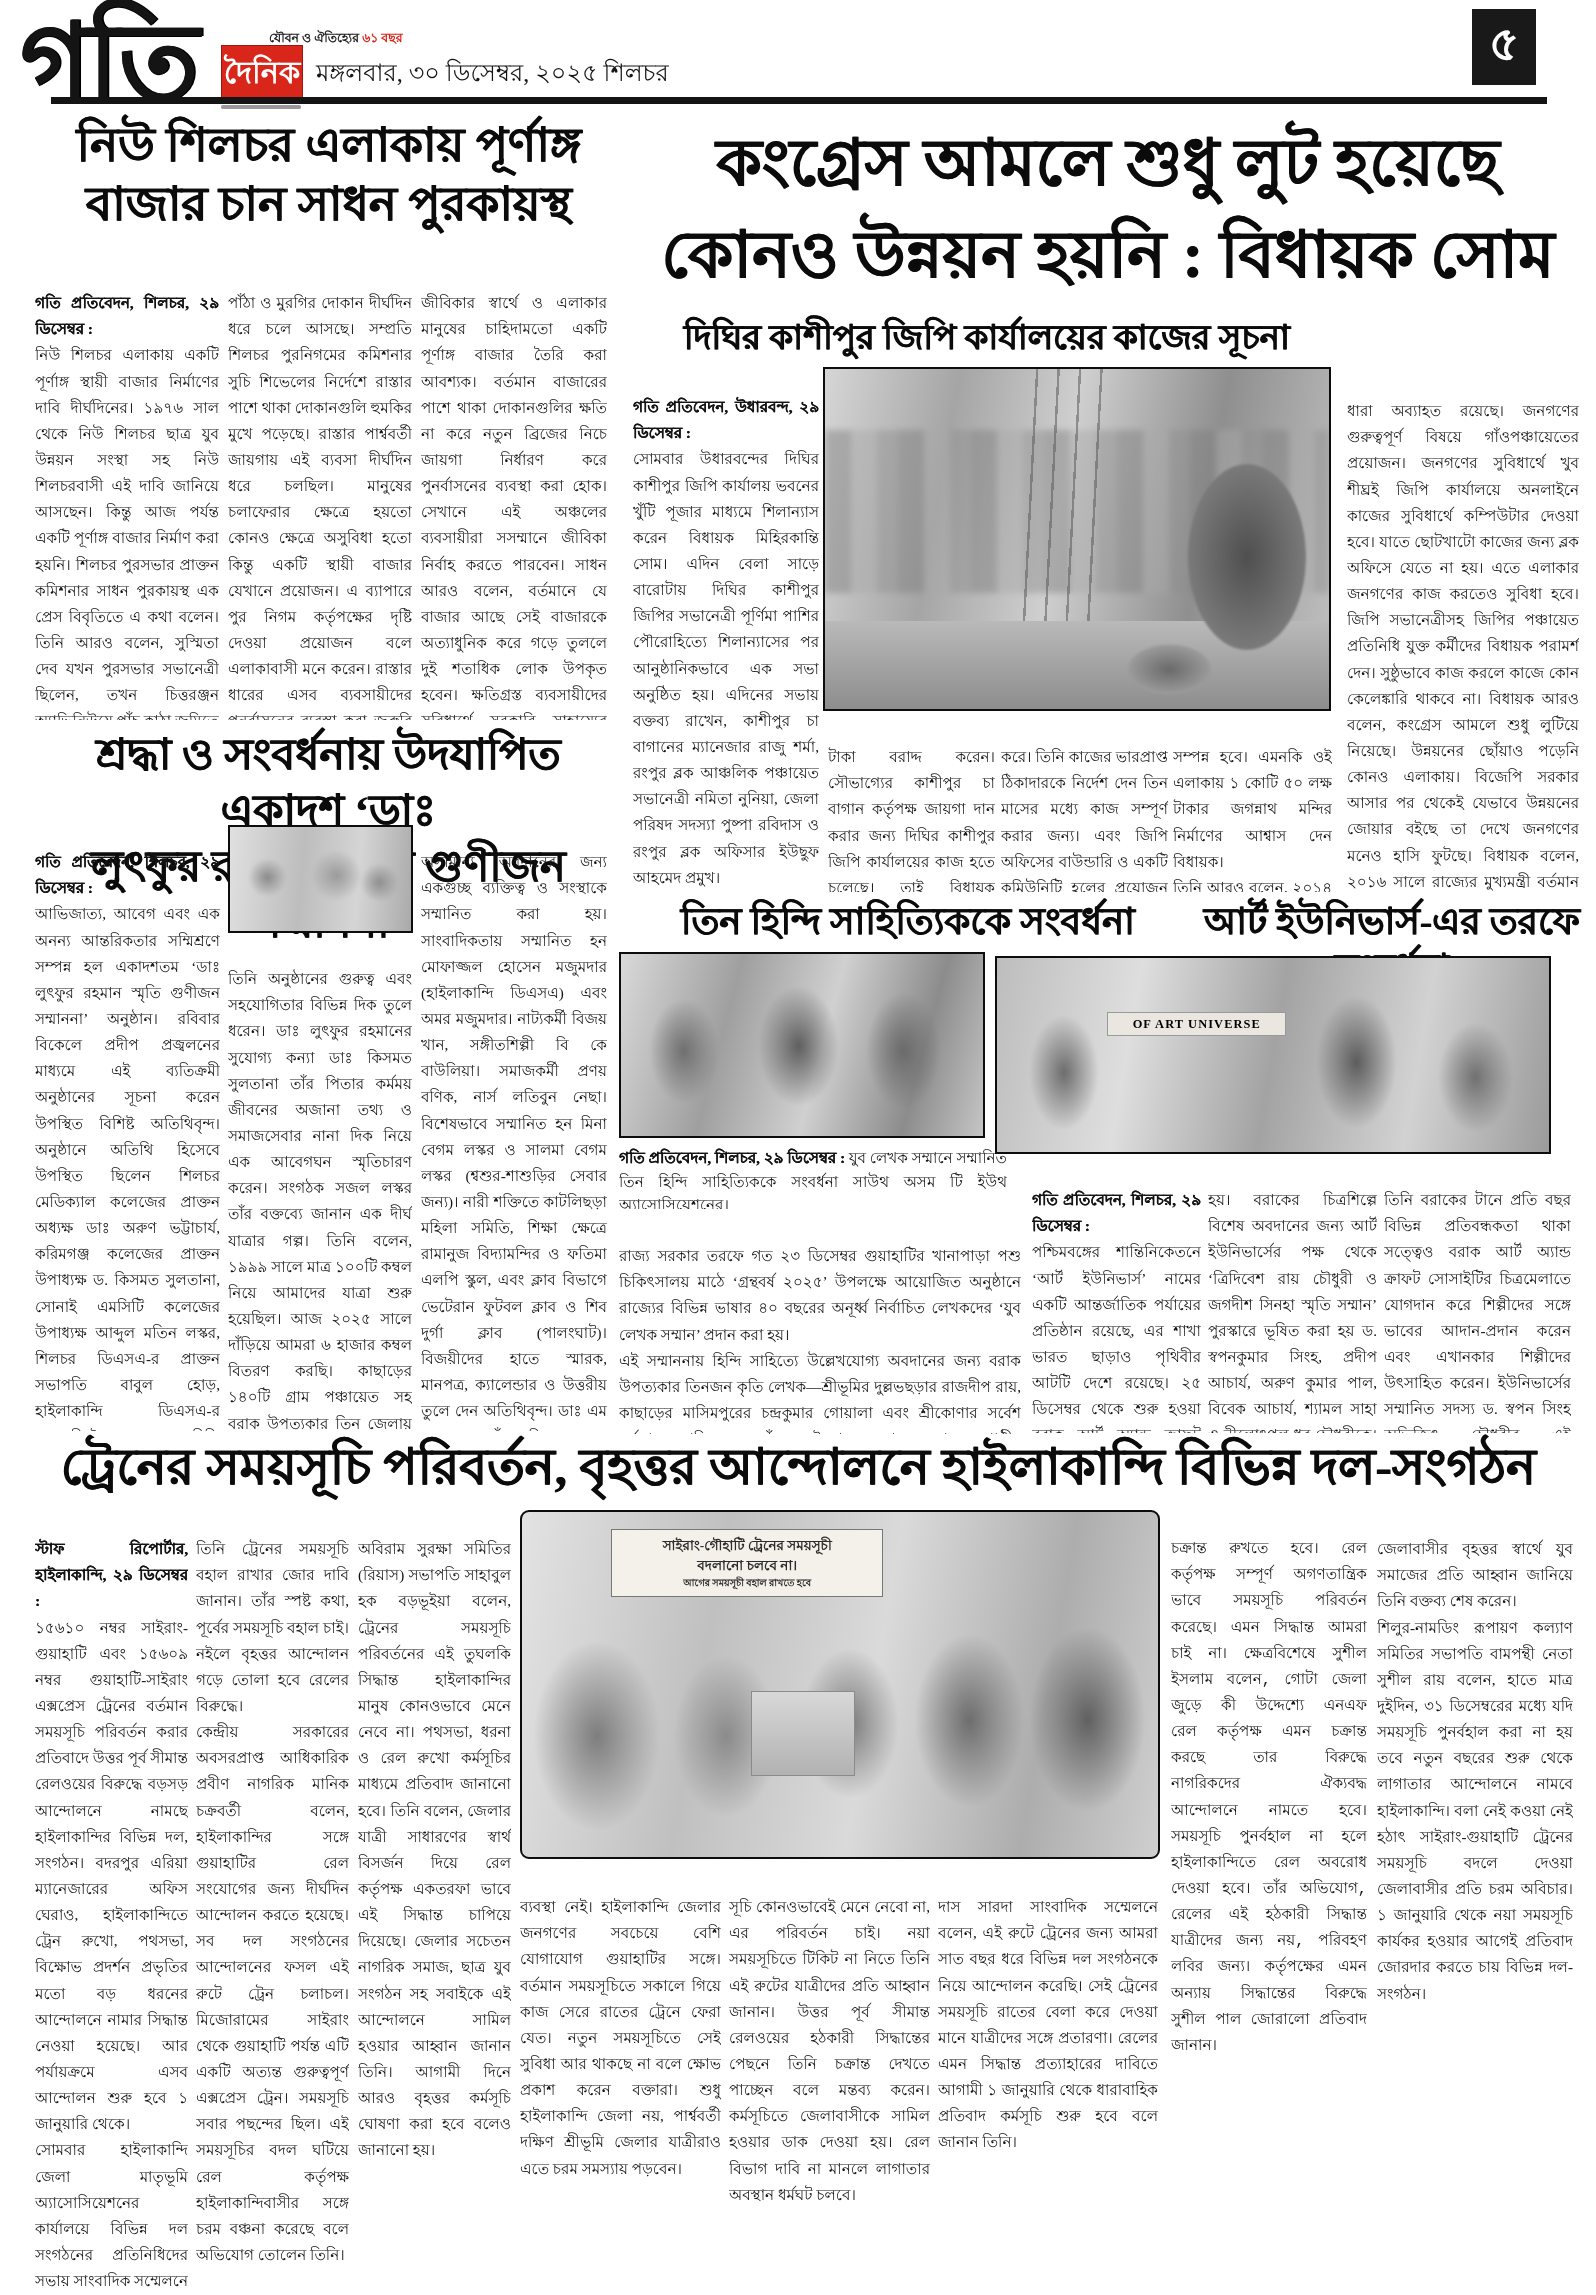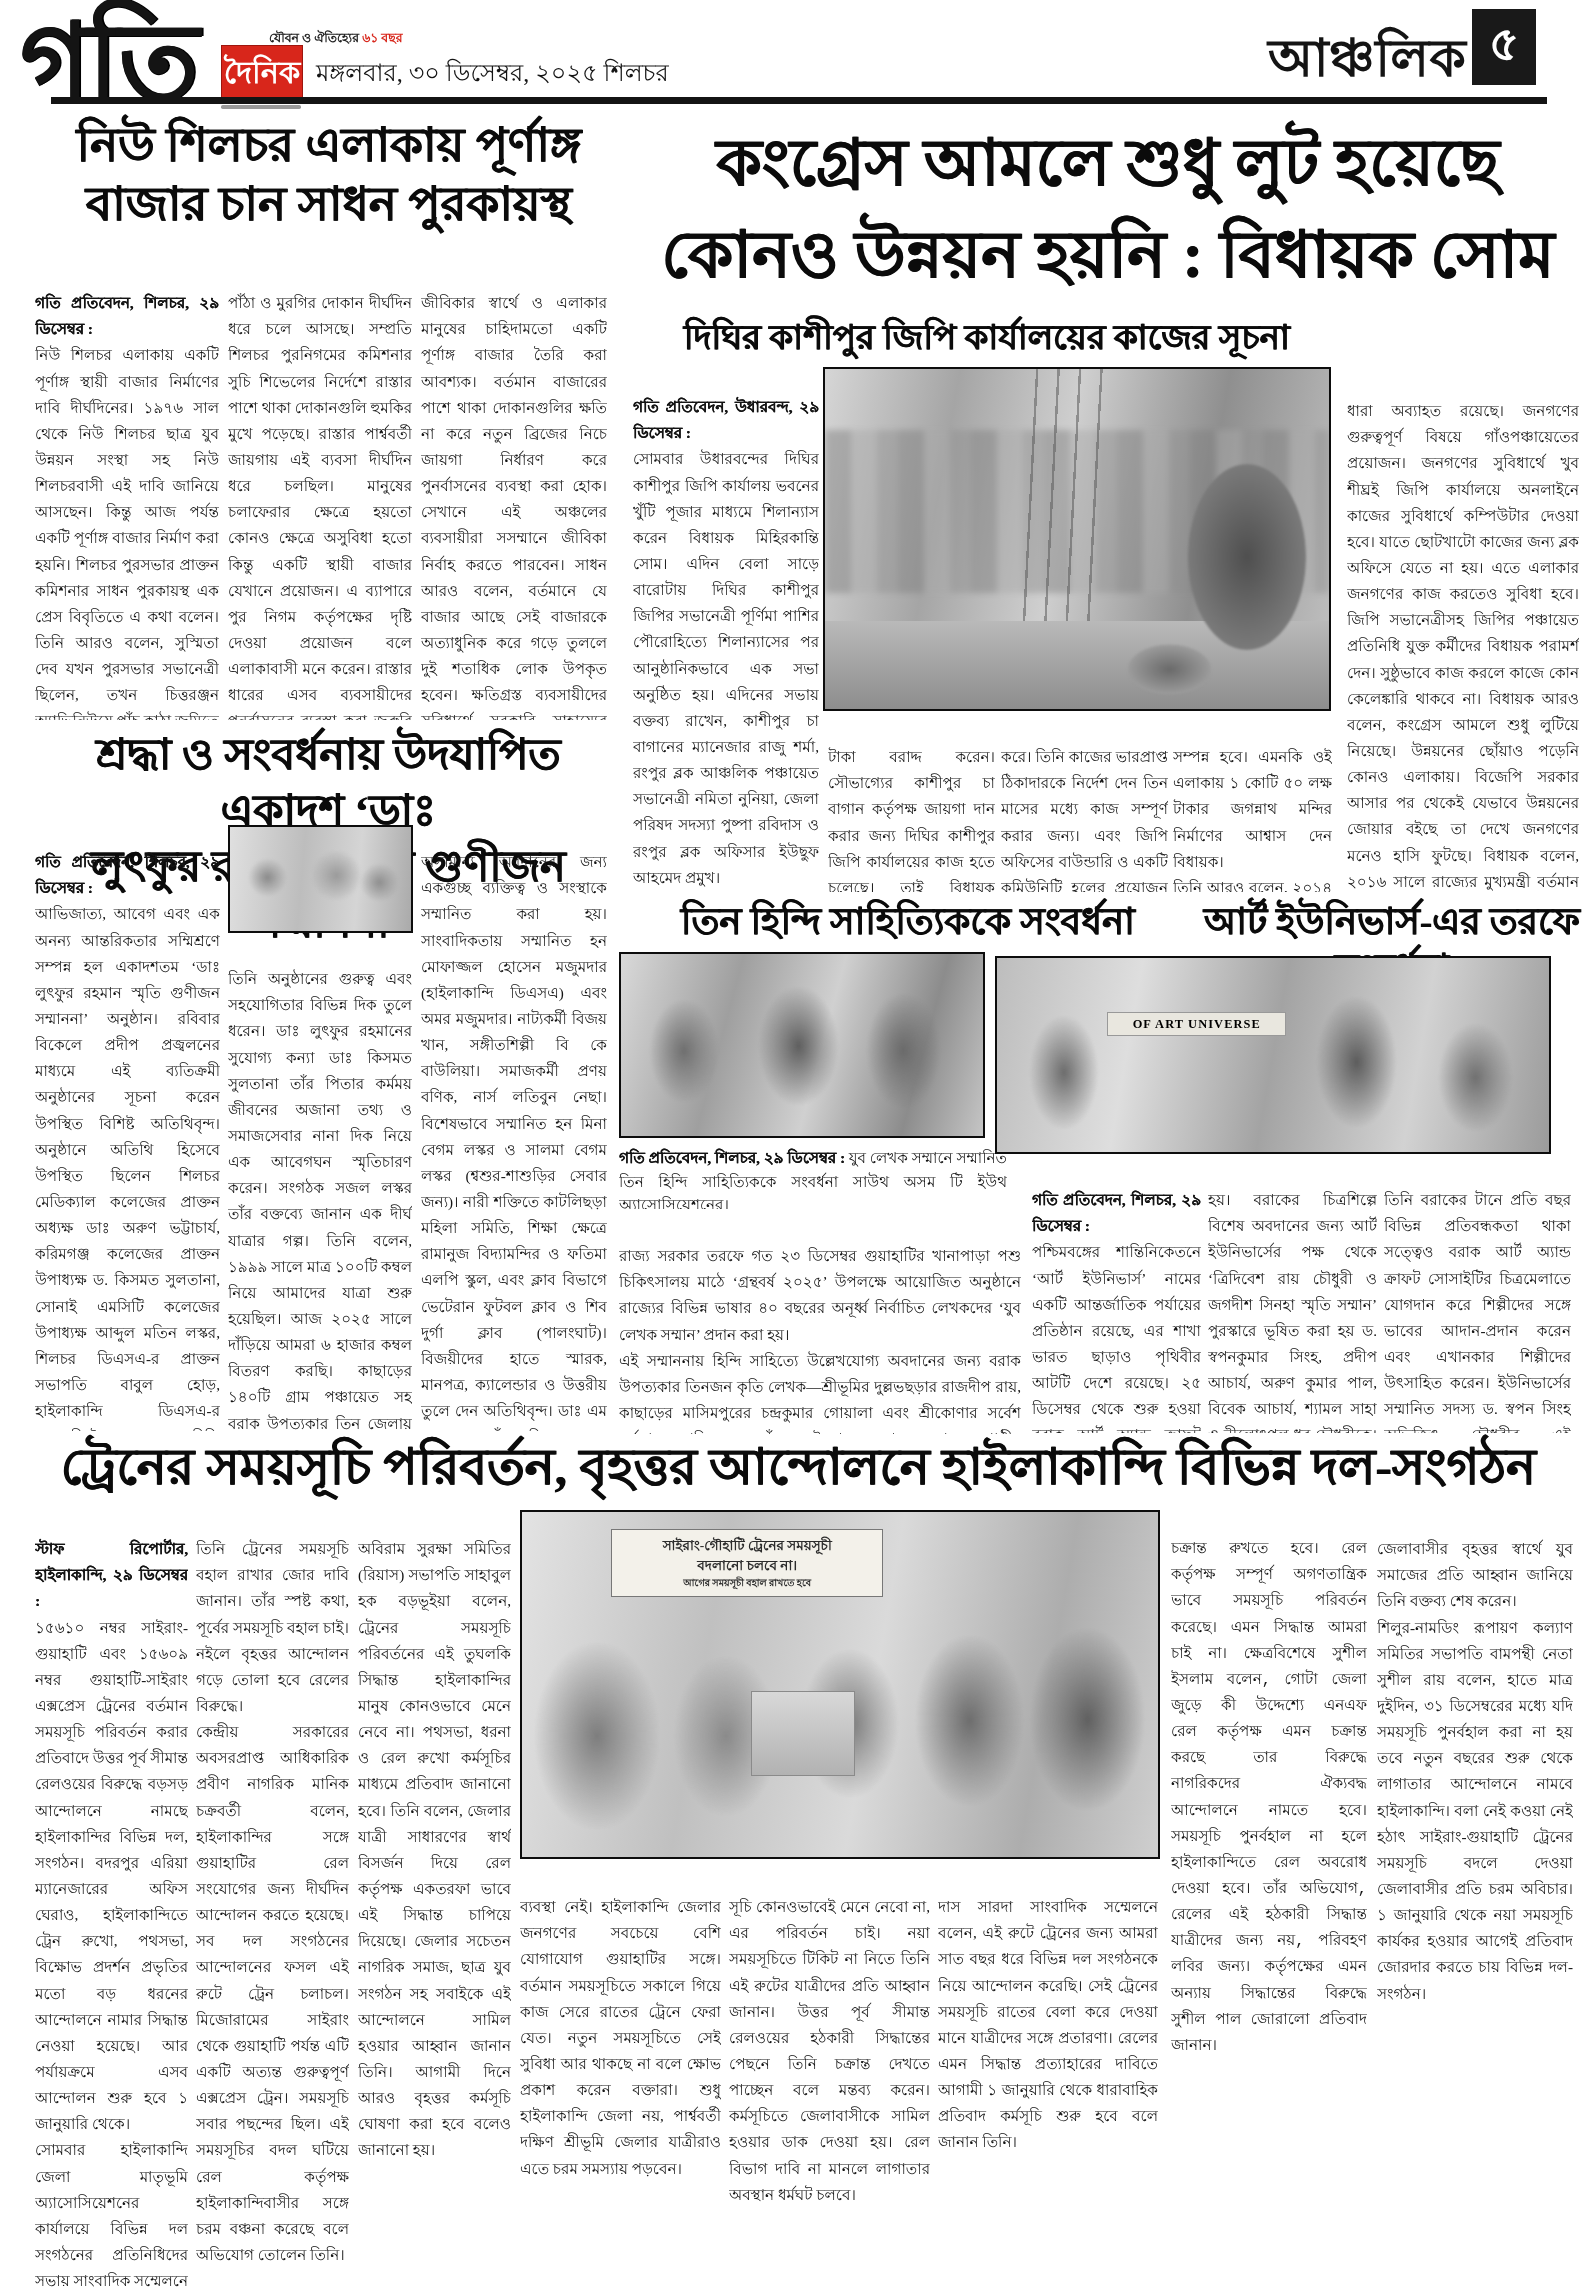--- a/index.html
+++ b/index.html
@@ -50,21 +50,20 @@
     <div class="abs logo" style="left:20px;top:10.2px;">গতি</div>
     <div class="abs tagline" style="left:221px;top:29px;margin-left:48px;">
       <span>যৌবন ও ঐতিহ্যের</span>
       <b>৬১ বছর</b>
     </div>
     <div class="abs brandbox" style="left:221px;top:45px;width:80px;height:56px;font-size:30.5px;">
       <span>দৈনিক</span>
     </div>
     <div class="abs microline" style="left:221px;top:105px;width:80px;"></div>
     <div class="abs dateline" style="left:316px;top:54px;">মঙ্গলবার, ৩০ ডিসেম্বর, ২০২৫ শিলচর</div>
-    <div class="abs section-title" style="left:1268px;top:18px;">আঞ্চলিক</div>
     <div class="abs pagenum" style="left:1472px;top:9px;width:64px;height:76px;">
       <span>৫</span>
     </div>
   </div>
   <div class="abs rule" style="left:51px;top:97px;width:1496px;height:7.3px;"></div>
 
   <section>
     <div class="abs hl" style="left:33px;top:116px;width:591px;font-size:47px;line-height:1.26;">নিউ শিলচর এলাকায় পূর্ণাঙ্গ
 বাজার চান সাধন পুরকায়স্থ</div>
     <div class="abs col" style="left:35px;top:264px;width:184px;height:456px;">
@@ -185,21 +184,21 @@
     </div>
     <div class="abs col" style="left:196px;top:1510px;width:153px;height:777px;">
       <span>তিনি ট্রেনের সময়সূচি বহাল রাখার জোর দাবি জানান। তাঁর স্পষ্ট কথা, পূর্বের সময়সূচি বহাল চাই। নইলে বৃহত্তর আন্দোলন গড়ে তোলা হবে রেলের বিরুদ্ধে।
 কেন্দ্রীয় সরকারের অবসরপ্রাপ্ত আধিকারিক প্রবীণ নাগরিক মানিক চক্রবর্তী বলেন, হাইলাকান্দির সঙ্গে গুয়াহাটির রেল সংযোগের জন্য দীর্ঘদিন আন্দোলন করতে হয়েছে। সব দল সংগঠনের আন্দোলনের ফসল এই রুটে ট্রেন চলাচল। মিজোরামের সাইরাং থেকে গুয়াহাটি পর্যন্ত এটি একটি অত্যন্ত গুরুত্বপূর্ণ এক্সপ্রেস ট্রেন। সময়সূচি সবার পছন্দের ছিল। এই সময়সূচির বদল ঘটিয়ে রেল কর্তৃপক্ষ হাইলাকান্দিবাসীর সঙ্গে চরম বঞ্চনা করেছে বলে অভিযোগ তোলেন তিনি।</span>
     </div>
     <div class="abs col" style="left:358px;top:1510px;width:153px;height:777px;">
       <span>অবিরাম সুরক্ষা সমিতির (রিয়াস) সভাপতি সাহাবুল হক বড়ভূইয়া বলেন, ট্রেনের সময়সূচি পরিবর্তনের এই তুঘলকি সিদ্ধান্ত হাইলাকান্দির মানুষ কোনওভাবে মেনে নেবে না। পথসভা, ধরনা ও রেল রুখো কর্মসূচির মাধ্যমে প্রতিবাদ জানানো হবে। তিনি বলেন, জেলার যাত্রী সাধারণের স্বার্থ বিসর্জন দিয়ে রেল কর্তৃপক্ষ একতরফা ভাবে এই সিদ্ধান্ত চাপিয়ে দিয়েছে। জেলার সচেতন নাগরিক সমাজ, ছাত্র যুব সংগঠন সহ সবাইকে এই আন্দোলনে সামিল হওয়ার আহ্বান জানান তিনি। আগামী দিনে আরও বৃহত্তর কর্মসূচি ঘোষণা করা হবে বলেও জানানো হয়।</span>
     </div>
 
     <div class="abs photo" style="left:520px;top:1510px;width:636px;height:345px;
-         background:linear-gradient(100deg,#e3e3e3,#c0c0c0 30%,#dadada 55%,#adadad 80%,#cfcfcf);">
+         background:linear-gradient(100deg,#e3e3e3,#c0c0c0 30%,#dadada 55%,#adadad 80%,#cfcfcf);border-radius:9px;">
       <div class="banner" style="left:14%;top:5%;width:40%;font-size:13.5px;">
         <div>সাইরাং-গৌহাটি ট্রেনের সময়সূচী</div>
         <div>বদলানো চলবে না।</div>
         <div style="font-size:9.6px;">আগের সময়সূচী বহাল রাখতে হবে</div>
       </div>
       <div class="blob" style="left:2%;top:38%;width:124px;height:186px;background:radial-gradient(#7d7d7d,transparent 72%);"></div>
       <div class="blob" style="left:24%;top:42%;width:102px;height:158px;background:radial-gradient(#8a8a8a,transparent 72%);"></div>
       <div class="blob" style="left:44%;top:40%;width:96px;height:147px;background:radial-gradient(#7a7a7a,transparent 72%);"></div>
       <div class="blob" style="left:62%;top:36%;width:107px;height:169px;background:radial-gradient(#6d6d6d,transparent 72%);"></div>
       <div class="blob" style="left:80%;top:34%;width:113px;height:181px;background:radial-gradient(#606060,transparent 72%);"></div>

